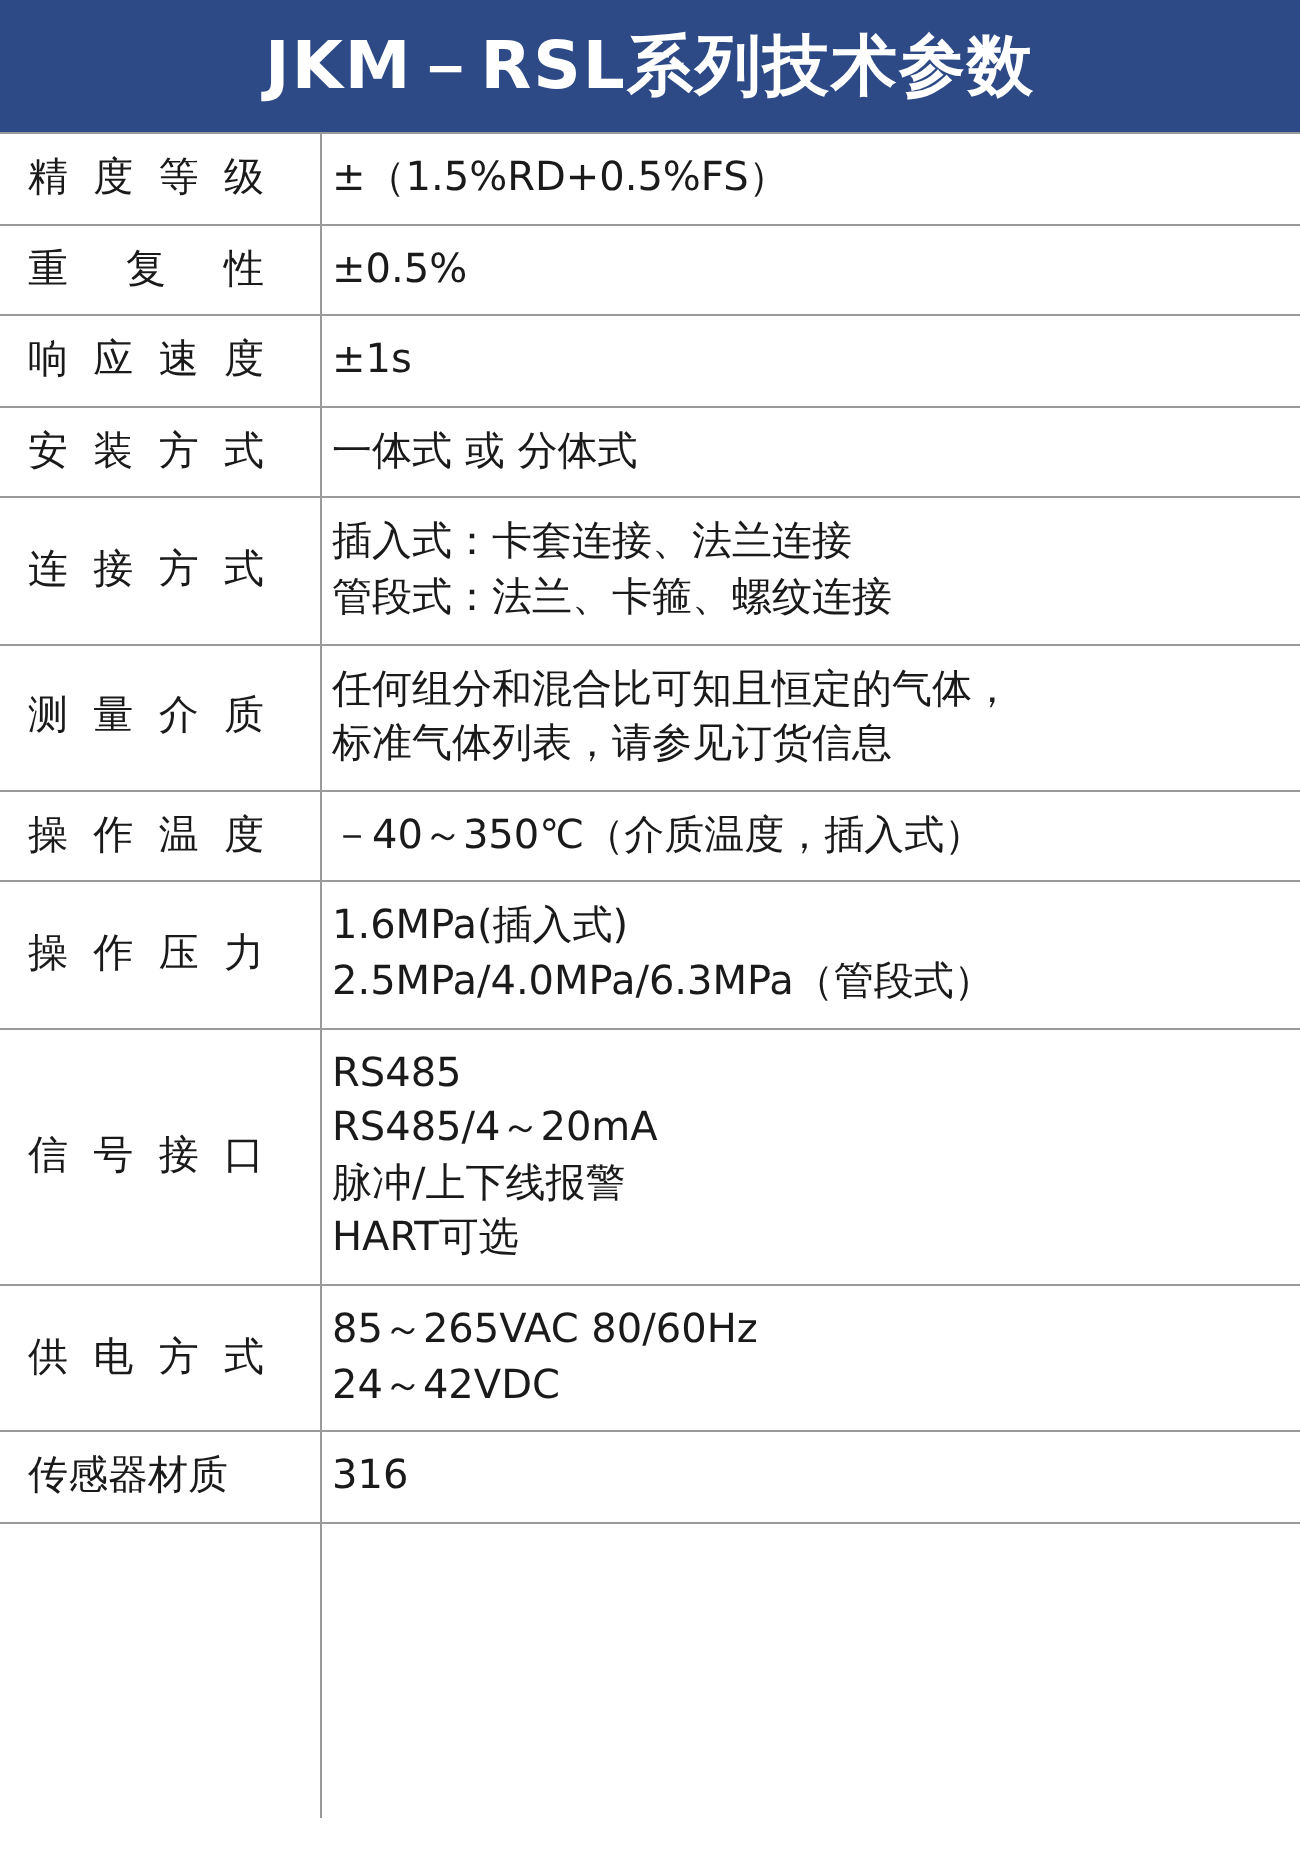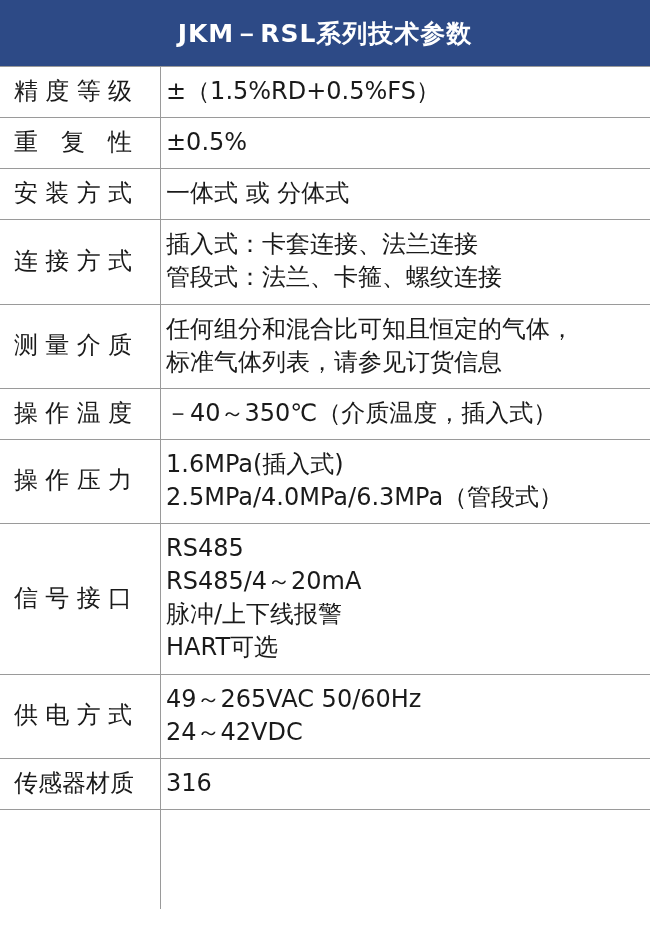--- a/index.html
+++ b/index.html
@@ -24,21 +24,21 @@
     top: 0;
     width: 650px;
     height: 66px;
     background: #2d4a86;
     display: flex;
     align-items: center;
     justify-content: center;
   }
   .title-text {
     color: #ffffff;
-    font-size: 25px;
+    font-size: 33px;
     font-weight: bold;
     letter-spacing: 1px;
     font-family: "DejaVu Sans", sans-serif;
   }
   .spec-table {
     position: absolute;
     left: 0;
     top: 66px;
     width: 650px;
     border-collapse: collapse;
@@ -46,21 +46,21 @@
   }
   .spec-table tr {
     border-bottom: 1px solid #9a9a9a;
   }
   .spec-table tr:first-child {
     border-top: 1px solid #9a9a9a;
   }
   .spec-table td {
     vertical-align: middle;
     padding: 8px 0 9px 0;
-    font-size: 24px;
+    font-size: 20px;
     color: #1a1a1a;
     font-family: "DejaVu Sans", sans-serif;
     line-height: 1.38;
   }
   td.label {
     width: 152px;
     padding-left: 14px;
     padding-right: 6px;
     box-sizing: border-box;
     white-space: nowrap;
@@ -117,20 +117,28 @@
 
       <tr>
         <td class="label">
           <span class="label-spread">重复性</span>
         </td>
         <td class="value">
           <span class="line1">±0.5%</span>
         </td>
       </tr>
 
+      <tr>
+        <td class="label">
+          <span class="label-spread">响应速度</span>
+        </td>
+        <td class="value">
+          <span class="line1">±1s</span>
+        </td>
+      </tr>
 
 
       <tr>
         <td class="label">
           <span class="label-spread">安装方式</span>
         </td>
         <td class="value">
           <span class="line1">一体式 或 分体式</span>
         </td>
       </tr>
@@ -185,21 +193,21 @@
           <span class="line2">脉冲/上下线报警</span>
           <span class="line2">HART可选</span>
         </td>
       </tr>
 
       <tr>
         <td class="label">
           <span class="label-spread">供电方式</span>
         </td>
         <td class="value">
-          <span class="line1">49～265VAC  50/60Hz</span>
+          <span class="line1">85～265VAC  80/60Hz</span>
           <span class="line2">24～42VDC</span>
         </td>
       </tr>
 
 
       <tr>
         <td class="label">
           <span>传感器材质</span>
         </td>
         <td class="value">

